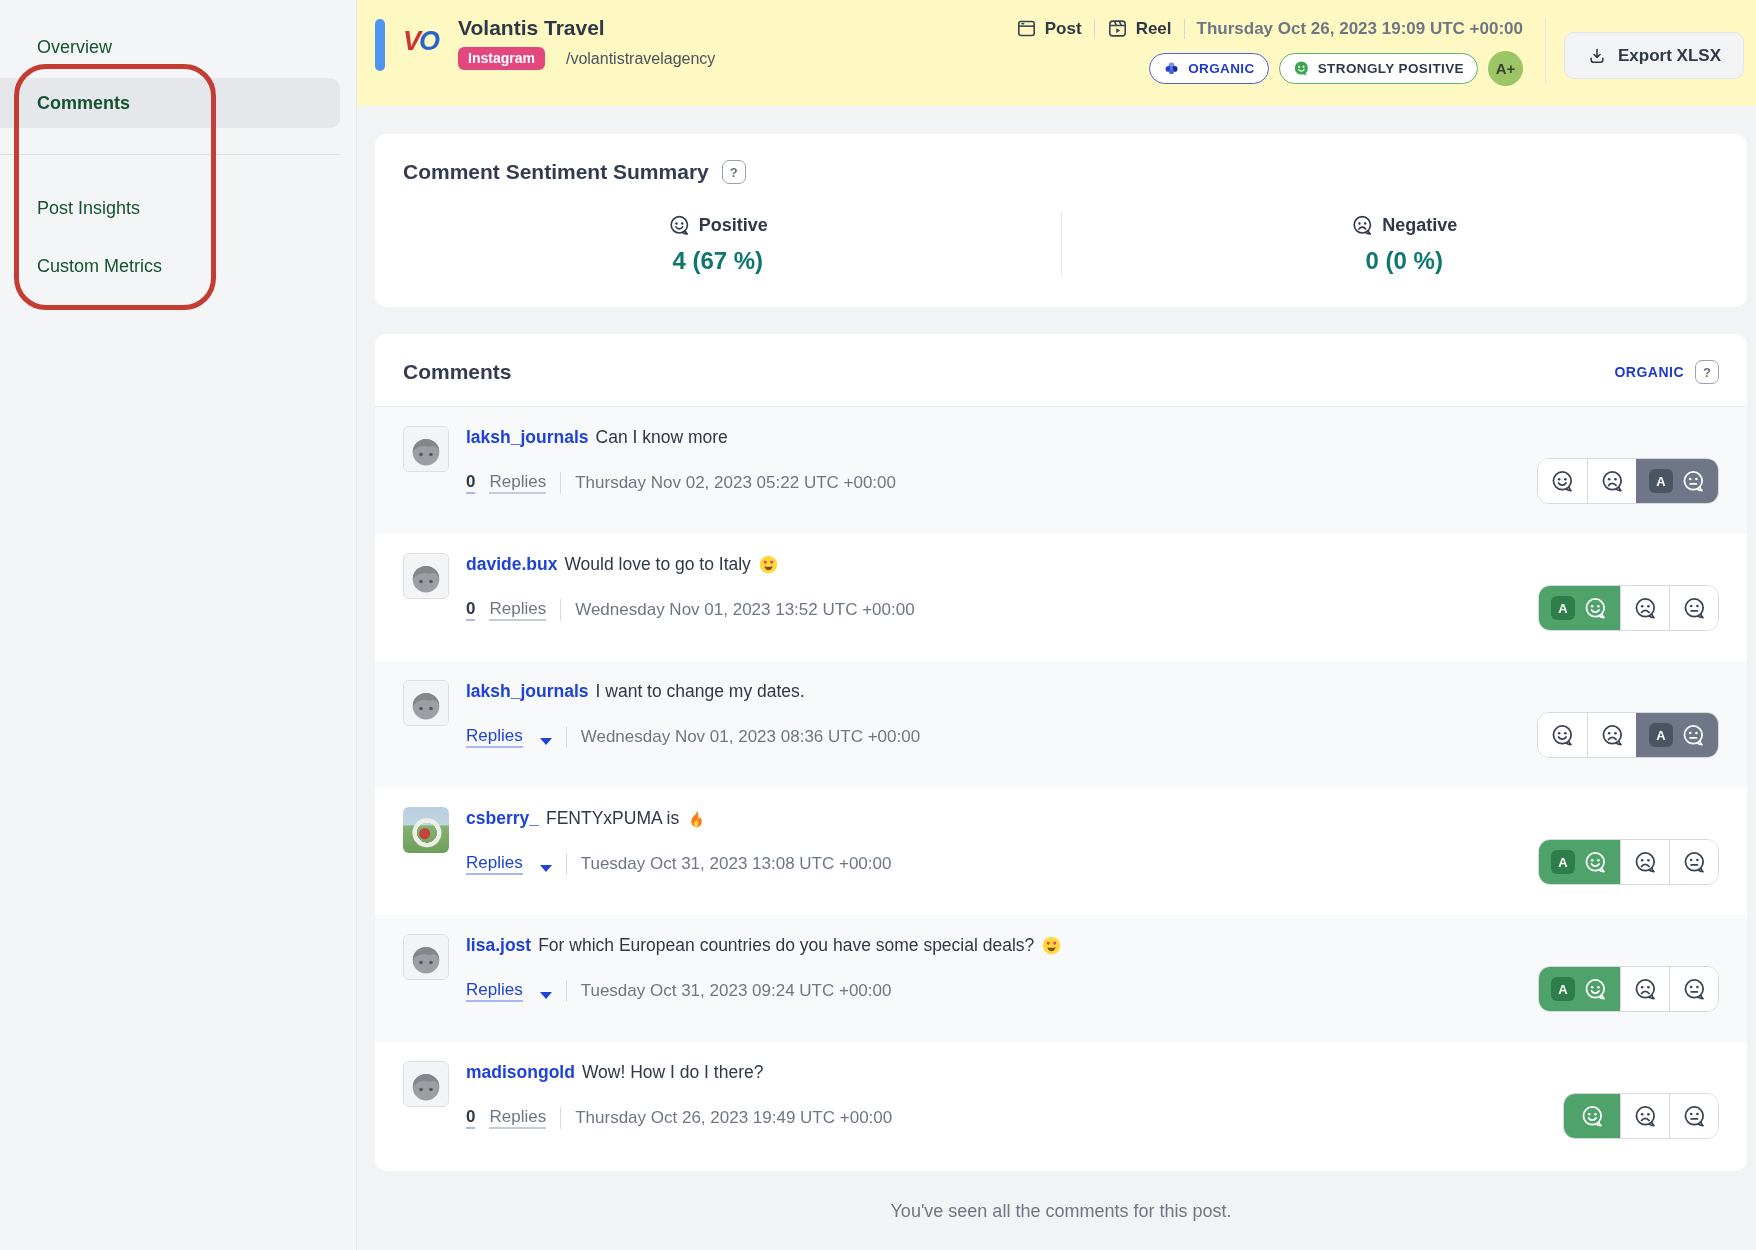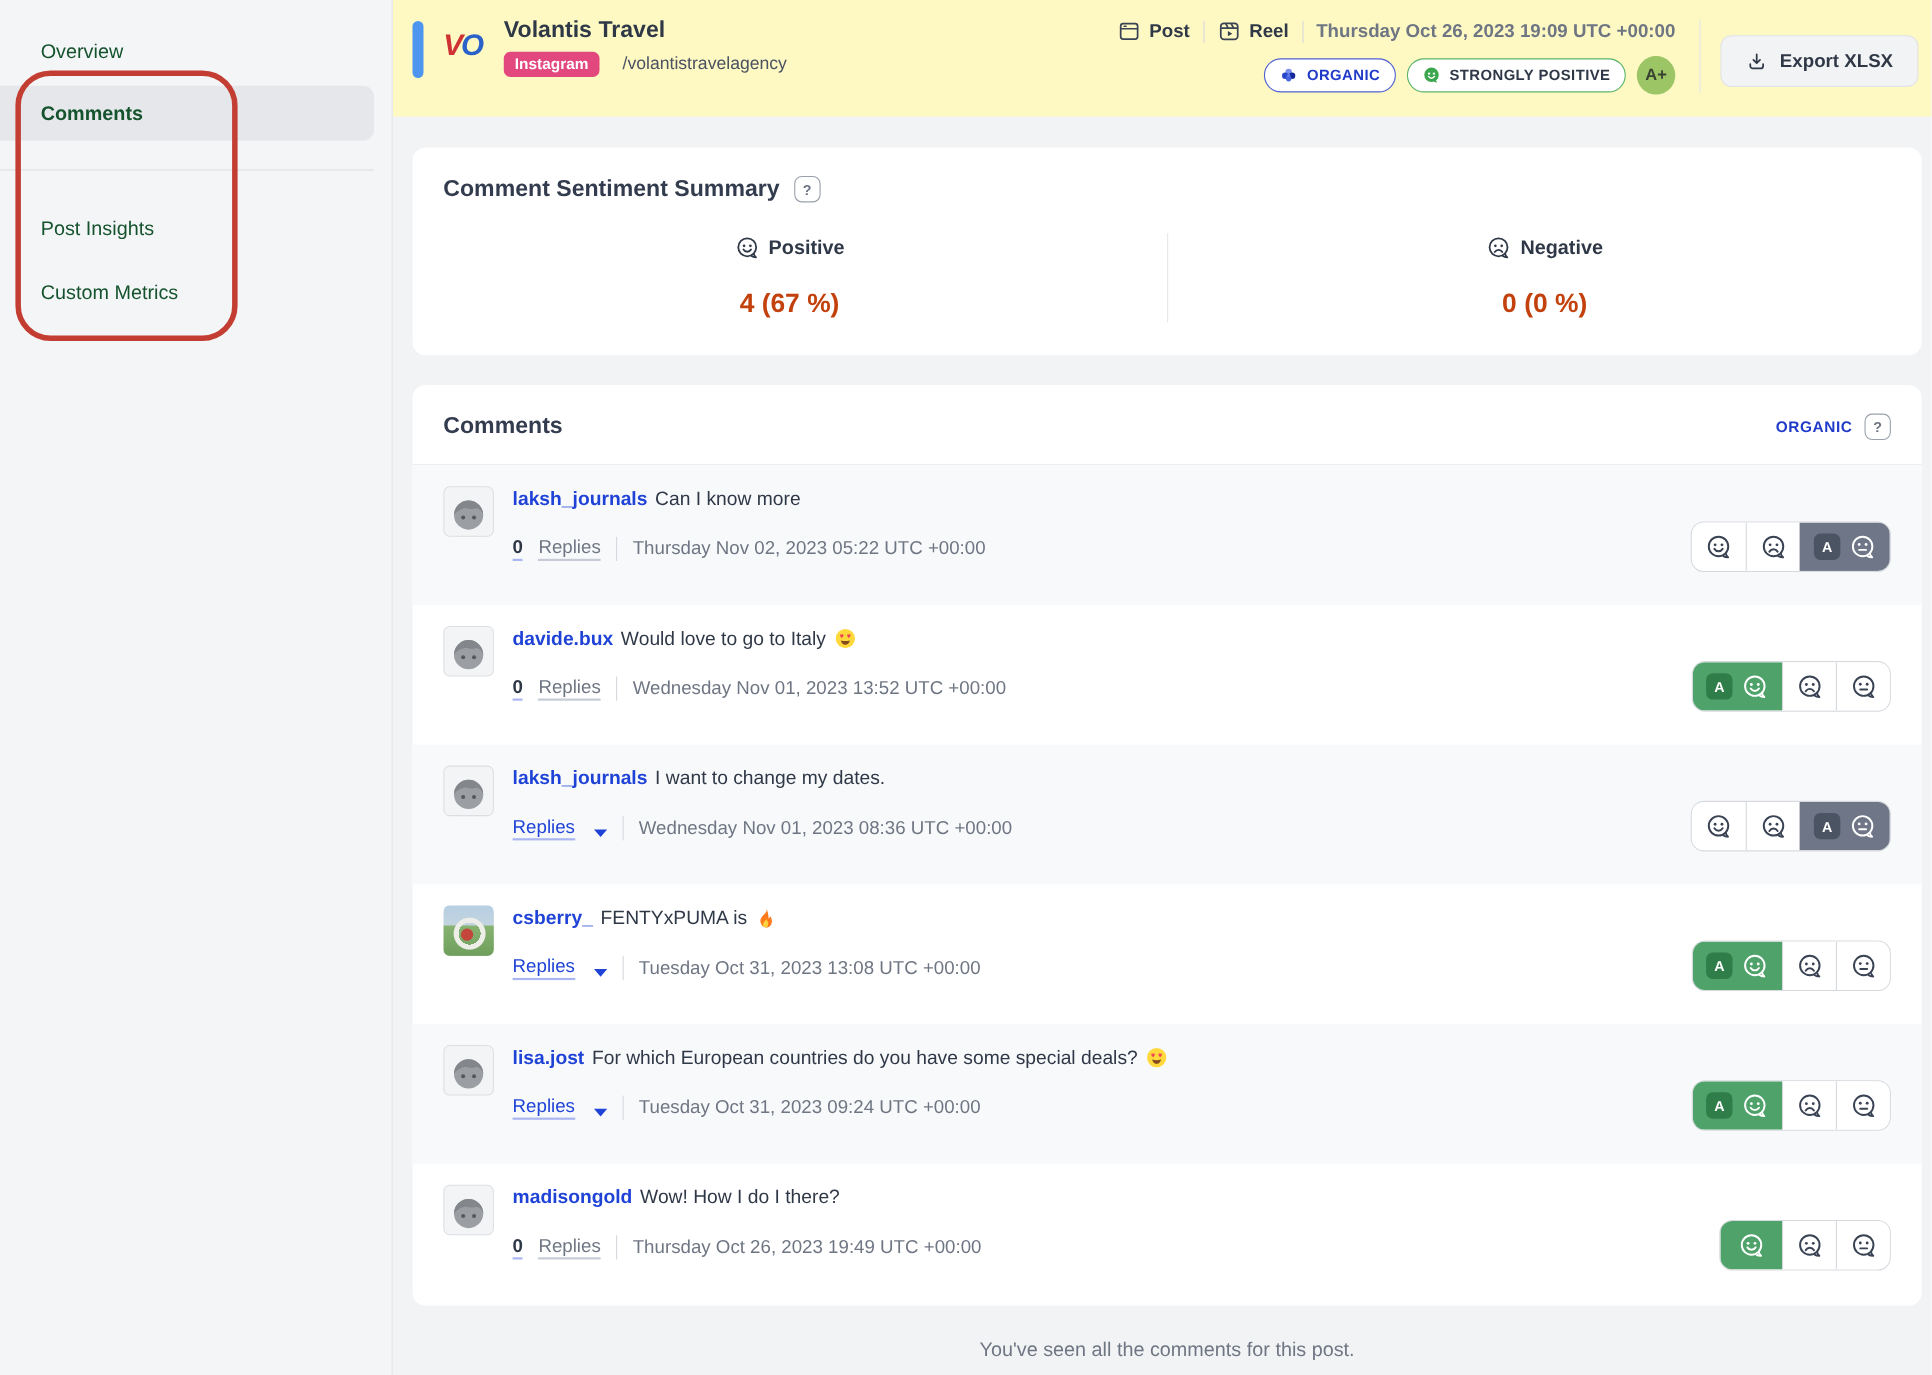--- a/index.html
+++ b/index.html
@@ -94,21 +94,21 @@
   .help-icon {
     width:24px; height:24px; border:1.5px solid #9aa1ab; border-radius:7px;
     display:flex; align-items:center; justify-content:center;
     font-size:13px; font-weight:700; color:#6b7280; background:#fff; cursor:pointer;
   }
   .stats { display:flex; margin-top:28px; }
   .stat { flex:1; text-align:center; padding:2px 0; }
   .stat + .stat { border-left:1px solid #e4e6e9; }
   .stat-label { display:flex; align-items:center; justify-content:center; gap:8px; font-size:18px; font-weight:700; color:#2f3847; }
   .stat-label svg { width:23px; height:23px; color:#2f3847; }
-  .stat-value { margin-top:26px; font-size:24px; font-weight:700; color:#c2410c; }
+  .stat-value { margin-top:10px; font-size:24px; font-weight:700; color:#0f766e; }
 
   .comments-card { margin-top:27px; overflow:hidden; padding-bottom:2px; }
   .c-head { display:flex; align-items:center; padding:26px 28px 22px; }
   .organic-label { margin-left:auto; display:flex; align-items:center; gap:11px; }
   .organic-text { font-size:14px; font-weight:700; letter-spacing:.5px; color:#1f3ac8; }
   .c-divider { height:1px; background:#e7e9ec; }
 
   
   .row { display:flex; padding:17px 28px 0; height:127px; position:relative; }
   .row.stripe { background:#f8f9fb; }

